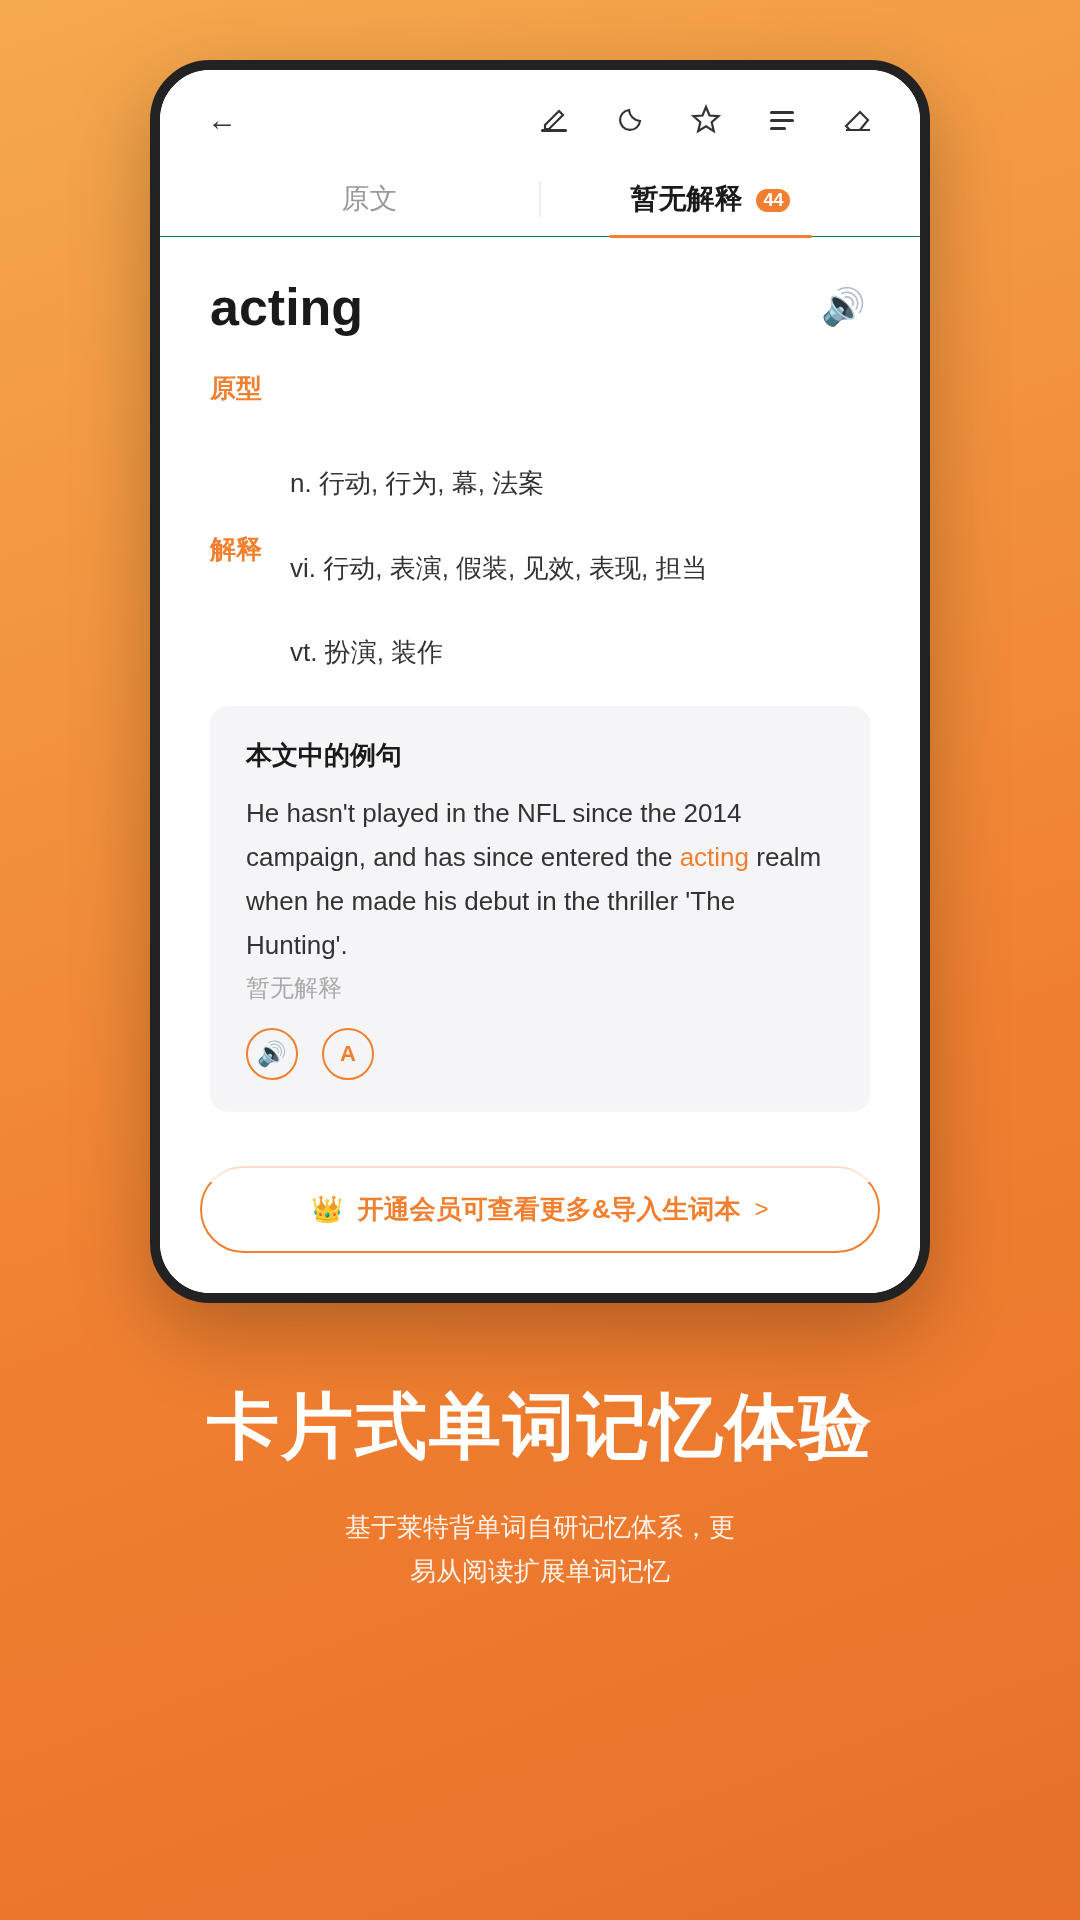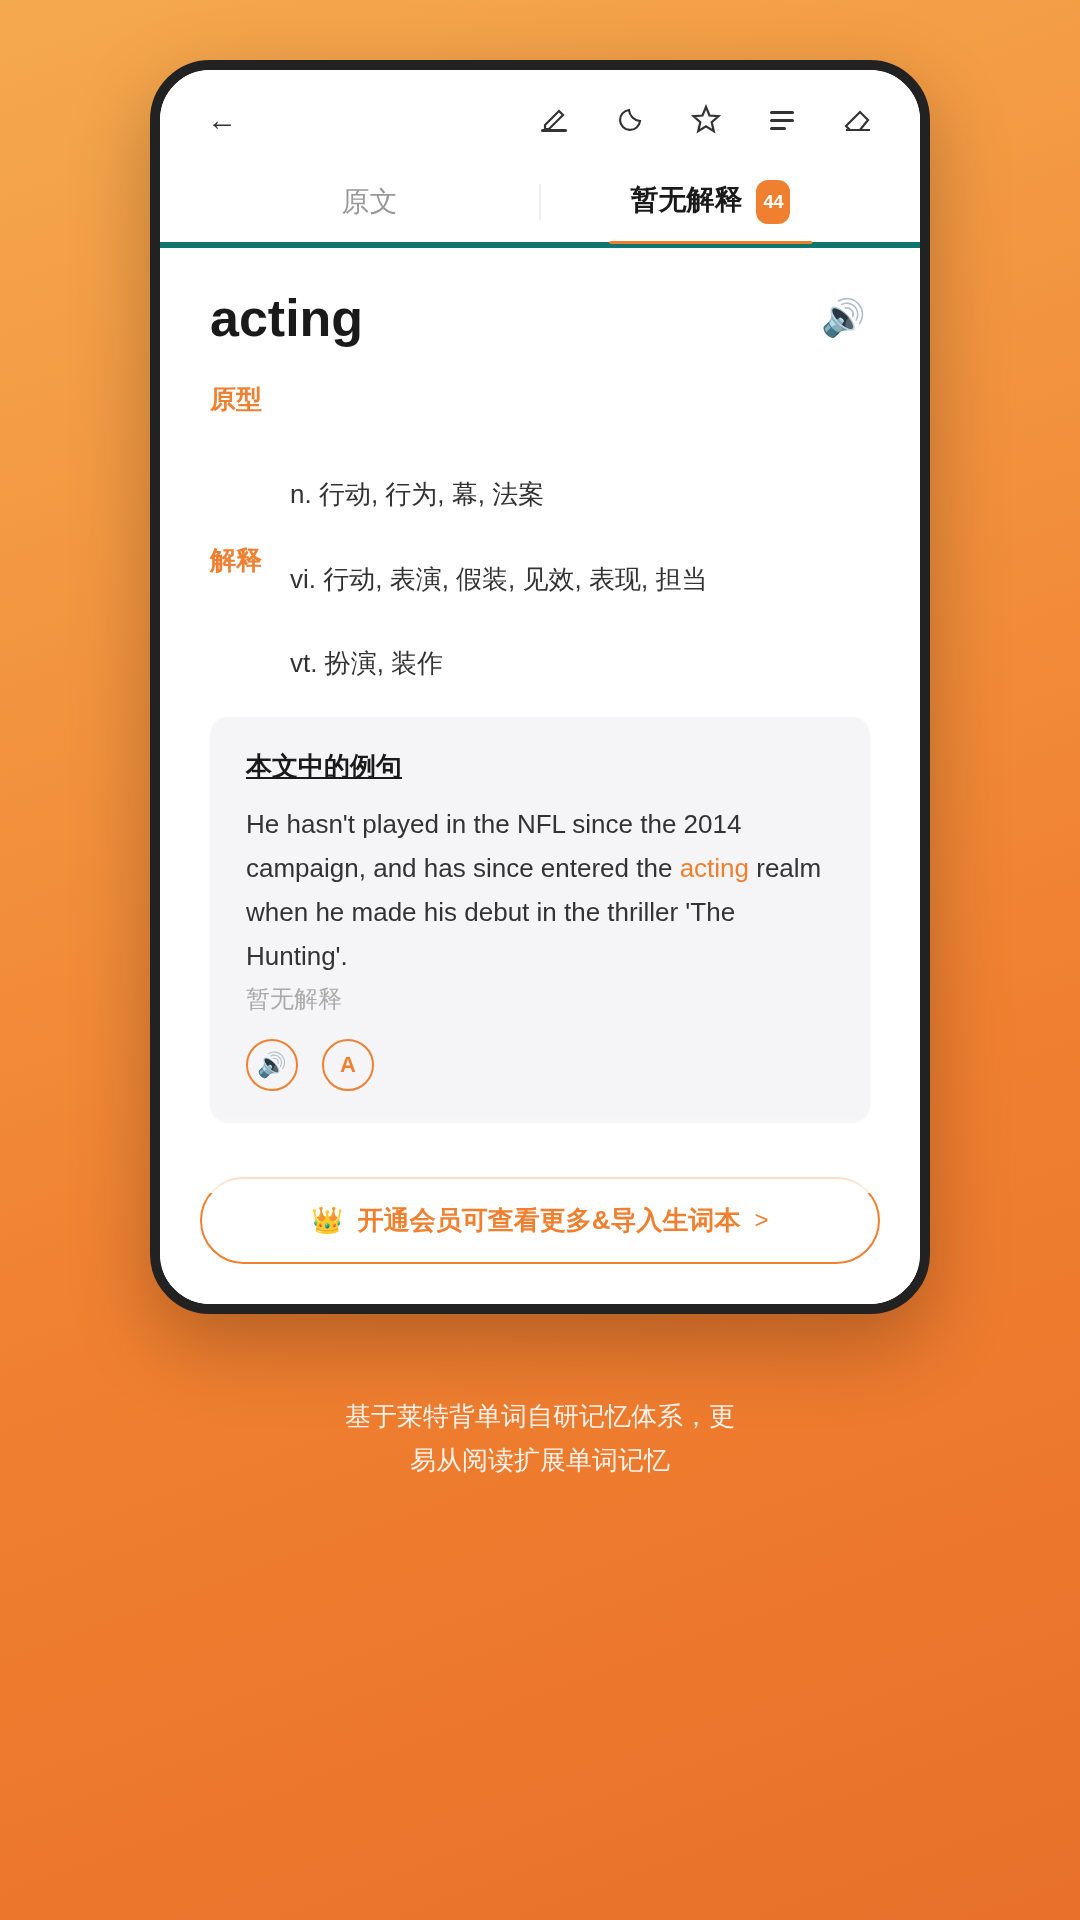--- a/index.html
+++ b/index.html
@@ -63,21 +63,21 @@
     }
     .back-arrow {
       font-size: 30px;
       color: #333;
     }
 
     
     .tab-bar {
       display: flex;
       align-items: center;
-      border-bottom: 6px solid #0f766e;
+      border-bottom: 1px solid #0f766e;
       padding: 0 40px;
       background: #fff;
     }
     .tab-item {
       flex: 1;
       text-align: center;
       padding: 18px 0;
       font-size: 28px;
       color: #999;
       cursor: pointer;
@@ -108,21 +108,21 @@
       align-items: center;
       justify-content: center;
       background: #f08030;
       color: #fff;
       border-radius: 12px;
       font-size: 18px;
       padding: 2px 7px;
       margin-left: 6px;
       font-weight: 600;
       min-width: 32px;
-      height: 44px;
+      height: 23px;
       vertical-align: middle;
     }
 
     
     .content {
       padding: 40px 50px 30px;
       background: #fff;
     }
 
     
@@ -180,21 +180,20 @@
       background: #f5f5f7;
       border-radius: 18px;
       padding: 32px 36px;
       margin-top: 28px;
     }
     .example-title {
       font-size: 26px;
       font-weight: 700;
       color: #1a1a1a;
       margin-bottom: 18px;
-      text-decoration: underline;
     }
     .example-text {
       font-size: 26px;
       color: #333;
       line-height: 1.7;
     }
     .example-text .highlight {
       color: #f08030;
     }
     .example-note {
@@ -379,16 +378,17 @@
         <span class="crown-icon">👑</span>
         <span class="vip-text">开通会员可查看更多&amp;导入生词本</span>
         <span class="chevron-icon">&gt;</span>
       </div>
     </div>
 
   </div>
 </div>
 
 <div class="promo-section">
+  <div class="promo-title">卡片式单词记忆体验</div>
   <div class="promo-subtitle">
     基于莱特背单词自研记忆体系，更<br>易从阅读扩展单词记忆
   </div>
 </div>
 
 </body></html>

